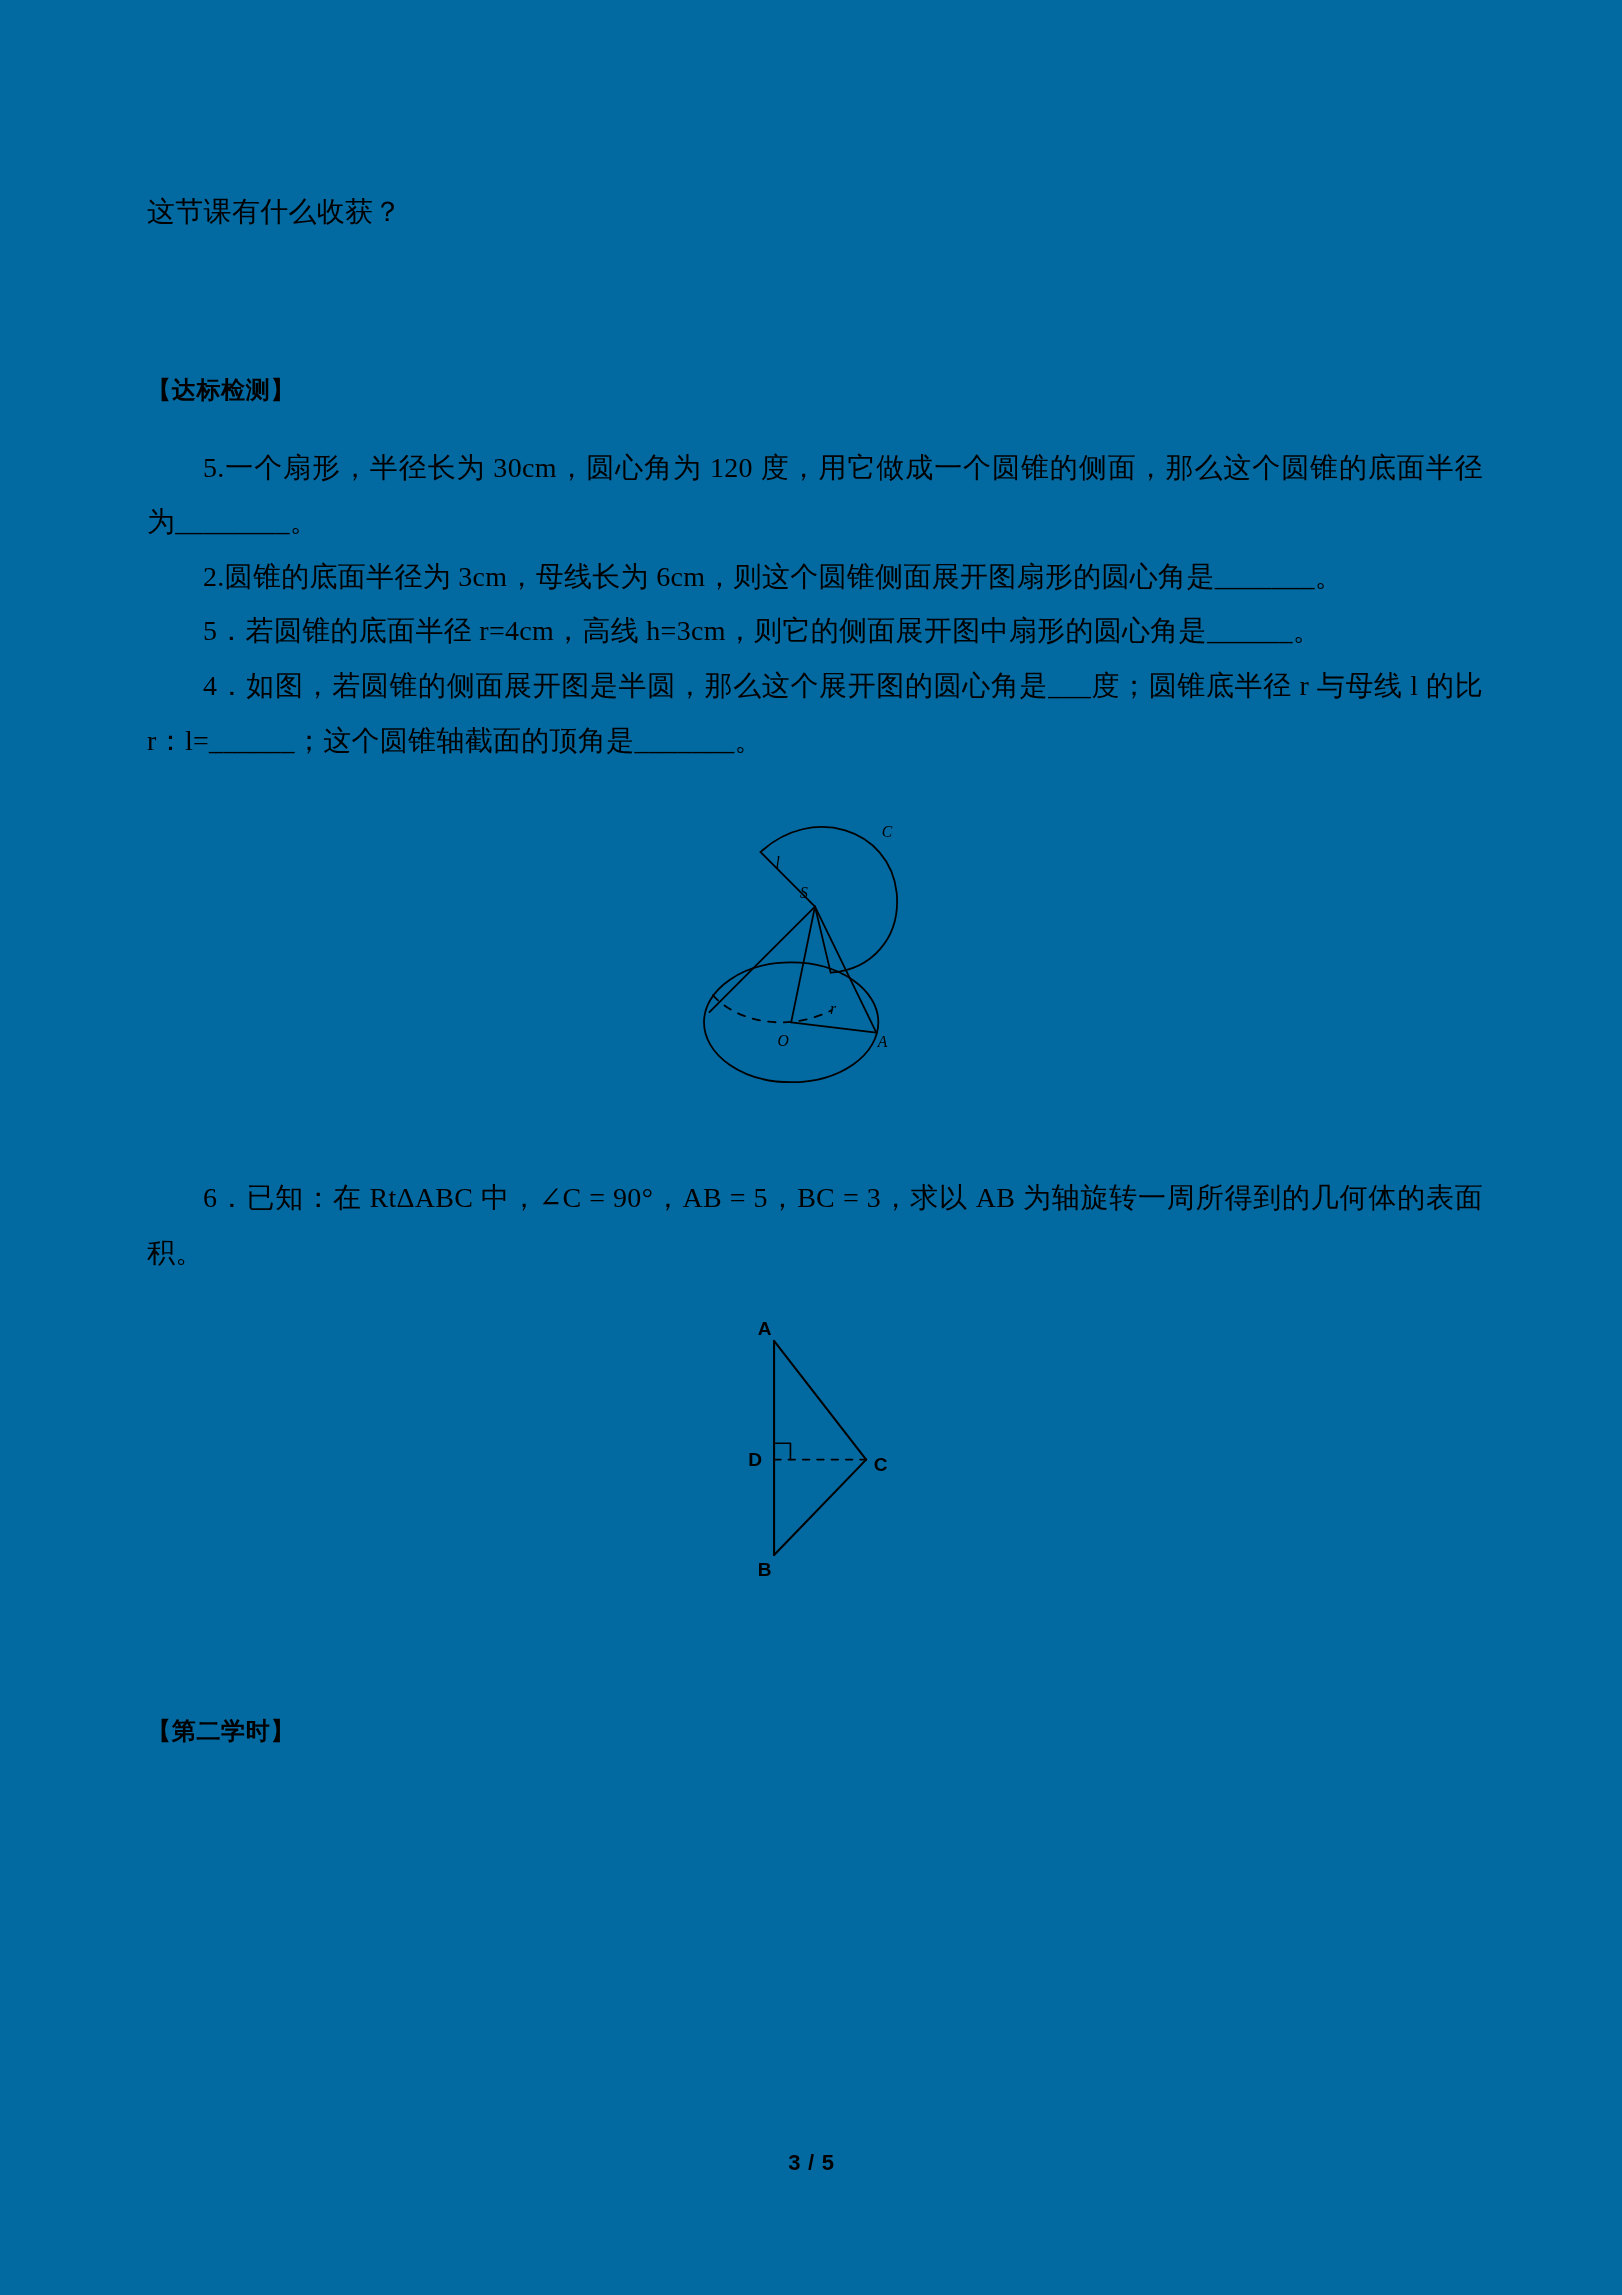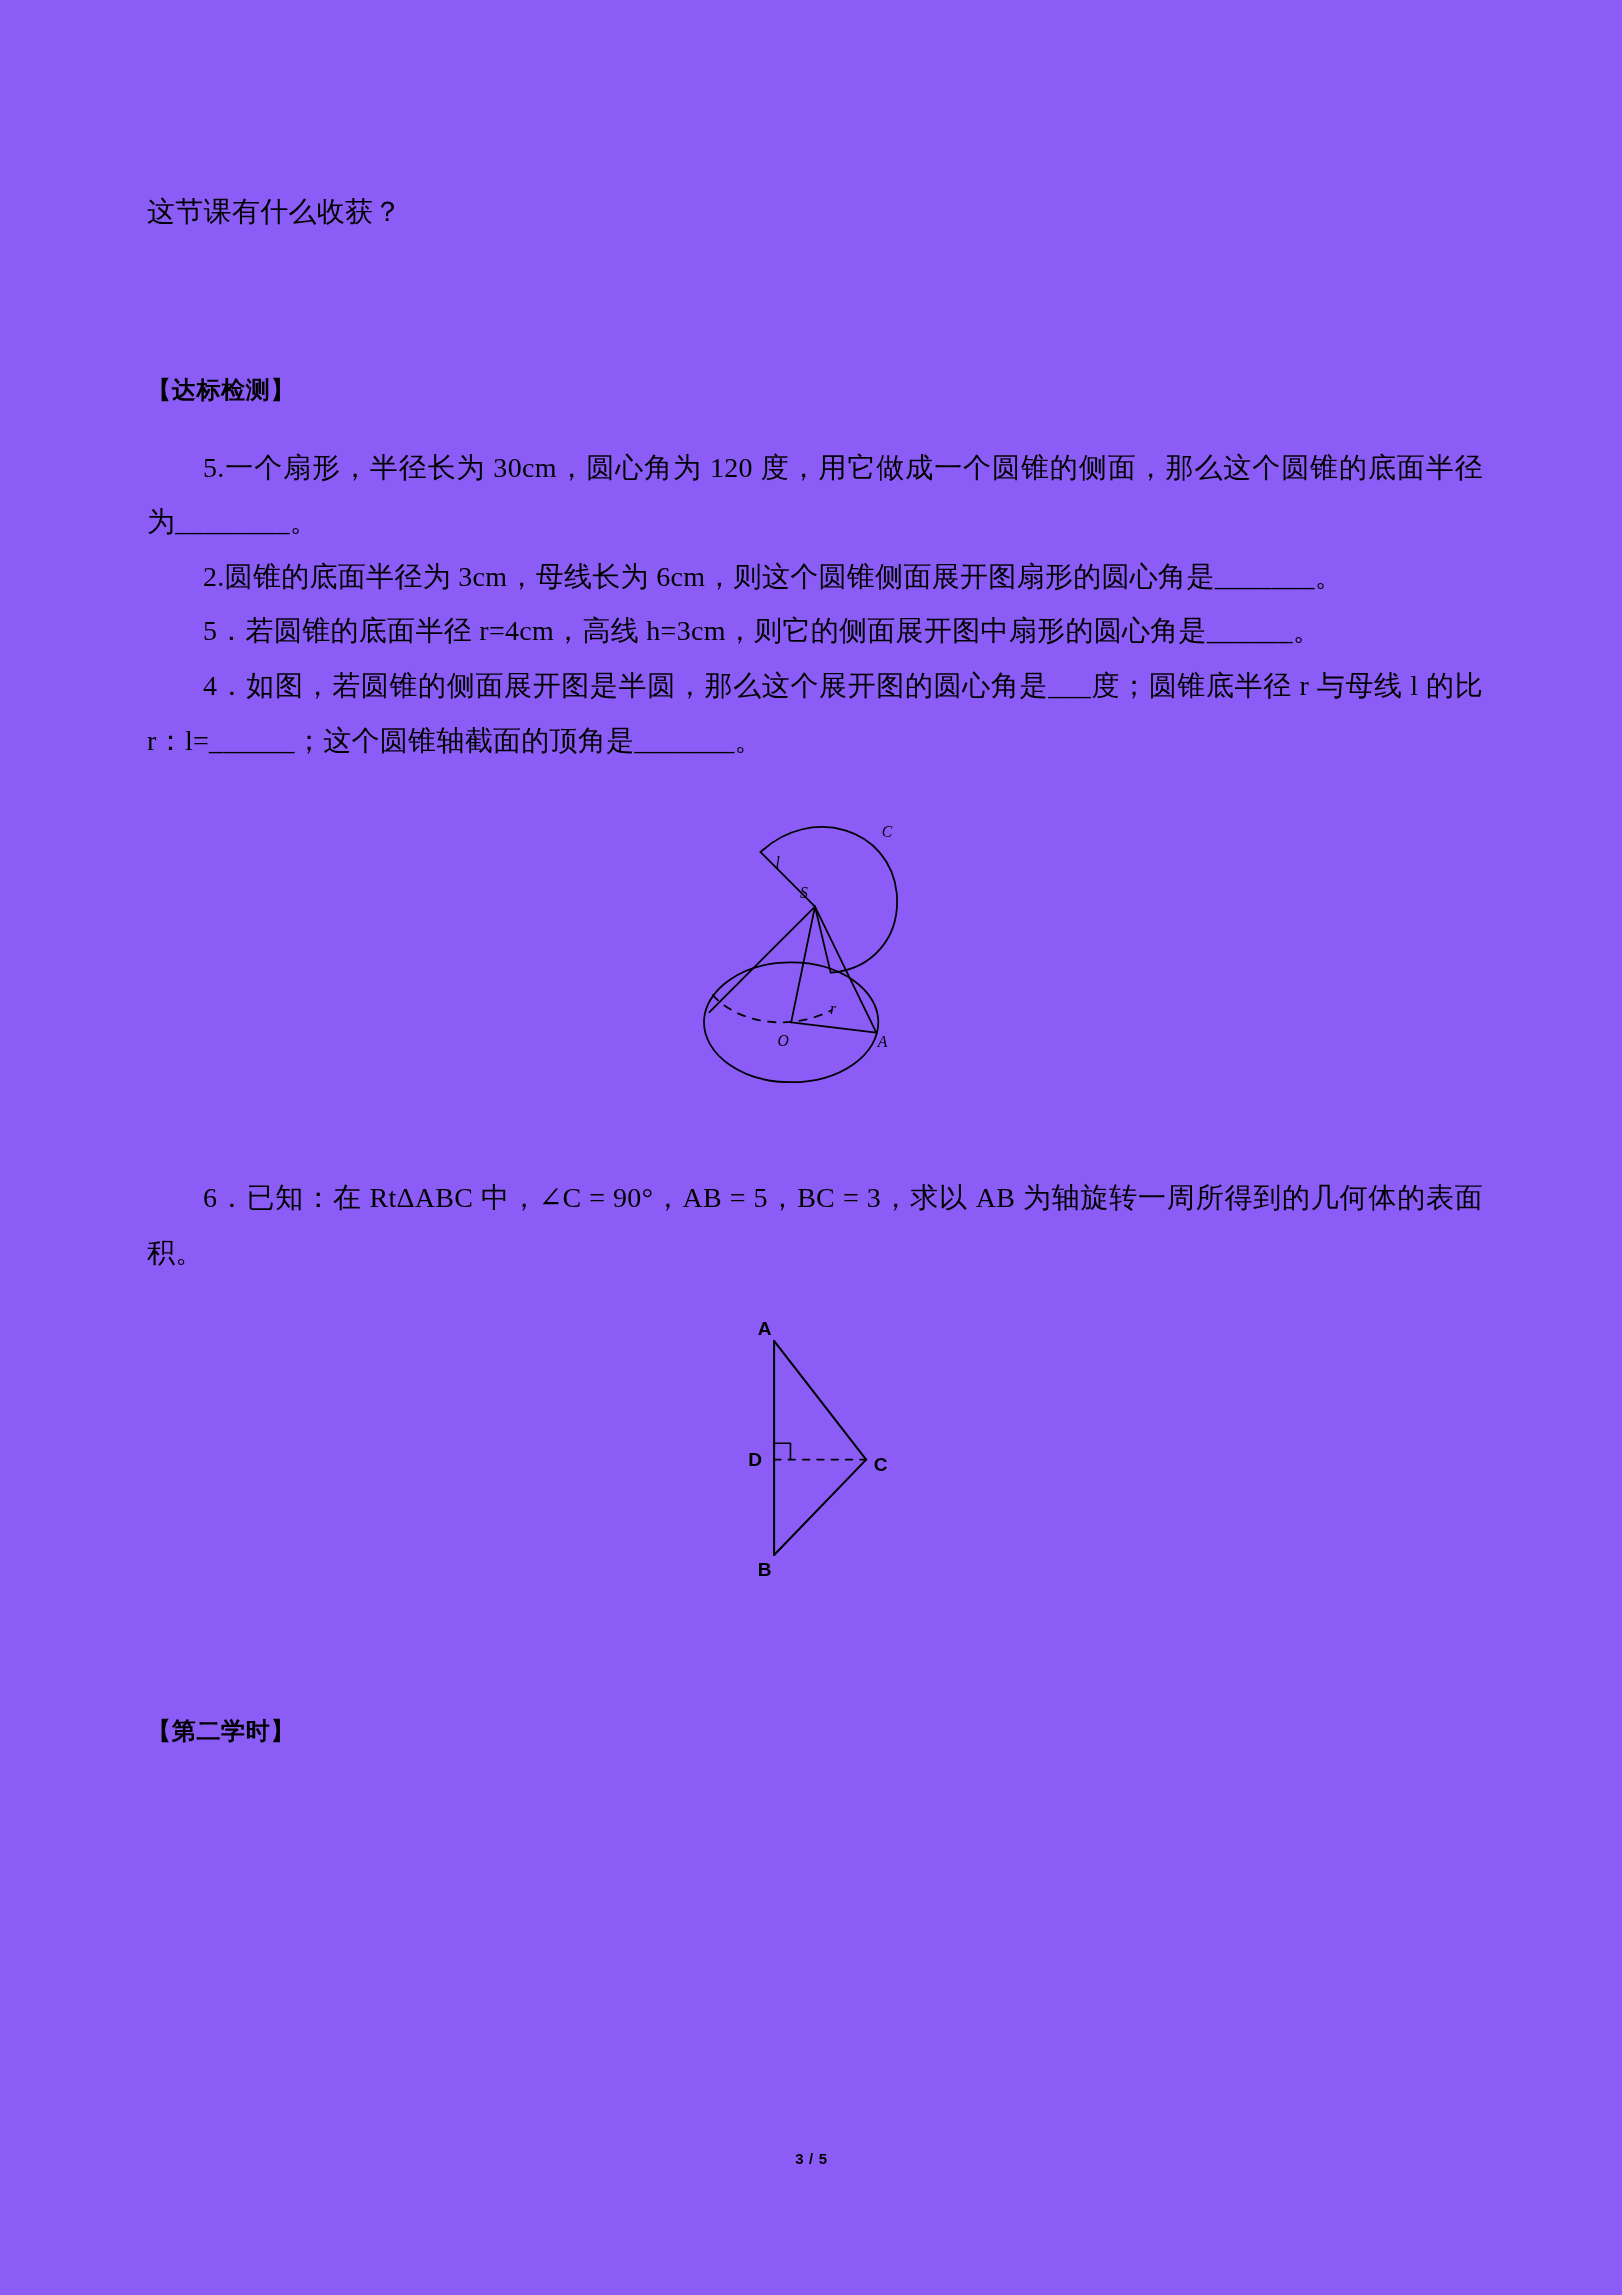--- a/index.html
+++ b/index.html
@@ -8,21 +8,21 @@
     background: #ffffff;
   }
   body {
     font-family: "Liberation Serif", "DejaVu Serif", serif;
     color: #000000;
   }
   .page {
     position: relative;
     width: 1623px;
     height: 2295px;
-    background: #8b5cf6;
+    background: #0369a1;
     margin: 0 auto;
     box-sizing: border-box;
     padding: 8px;
     overflow: hidden;
   }
   .content {
     position: absolute;
     left: 147px;
     top: 0;
     width: 1336px;
@@ -60,21 +60,21 @@
     align-items: center;
   }
   .pagenum {
     position: absolute;
     left: 0;
     right: 0;
     top: 2150px;
     text-align: center;
     font-family: "Liberation Sans", "DejaVu Sans", sans-serif;
     font-weight: bold;
-    font-size: 15px;
+    font-size: 22px;
     letter-spacing: 0.7px;
   }
 </style>
 </head>
 <body>
 
 <div class="page">
   <div class="content">
 
     <div class="top-gap"></div>

